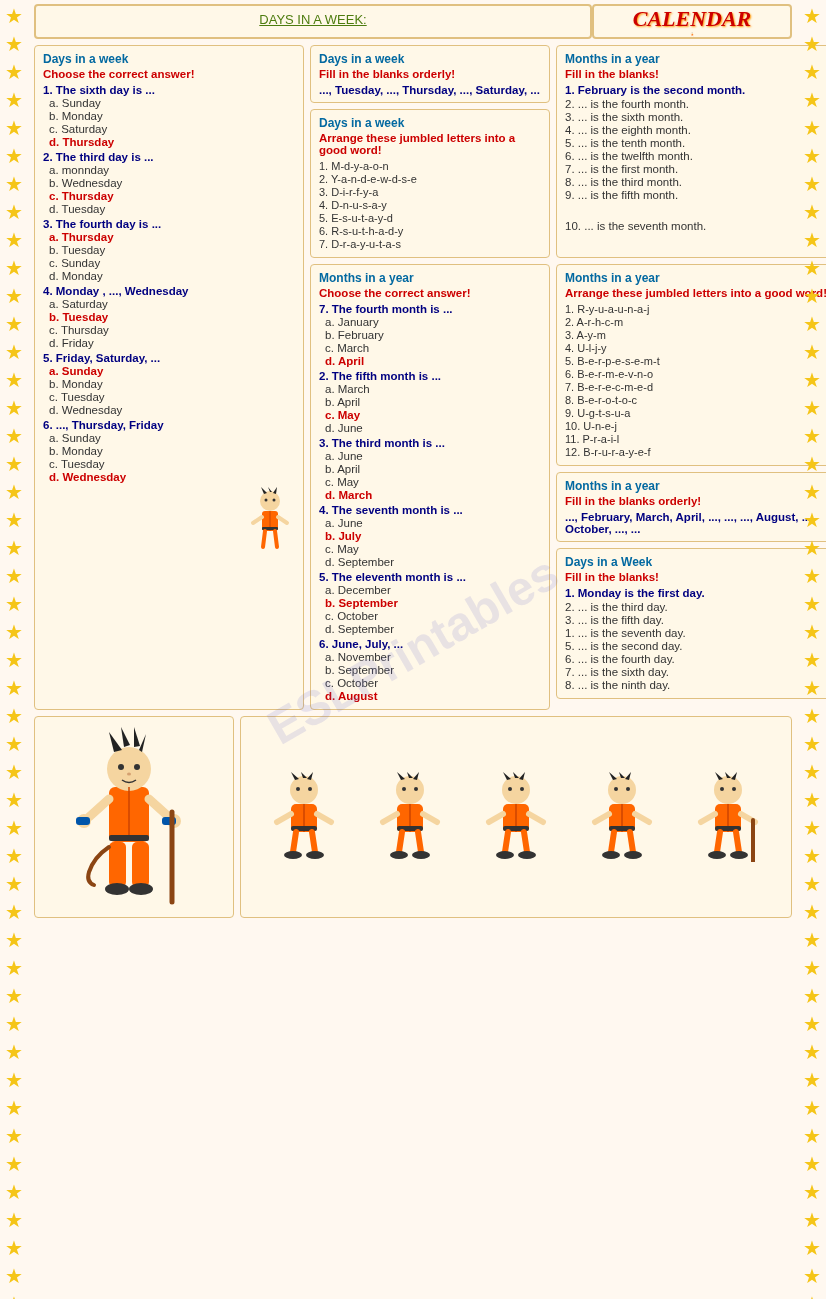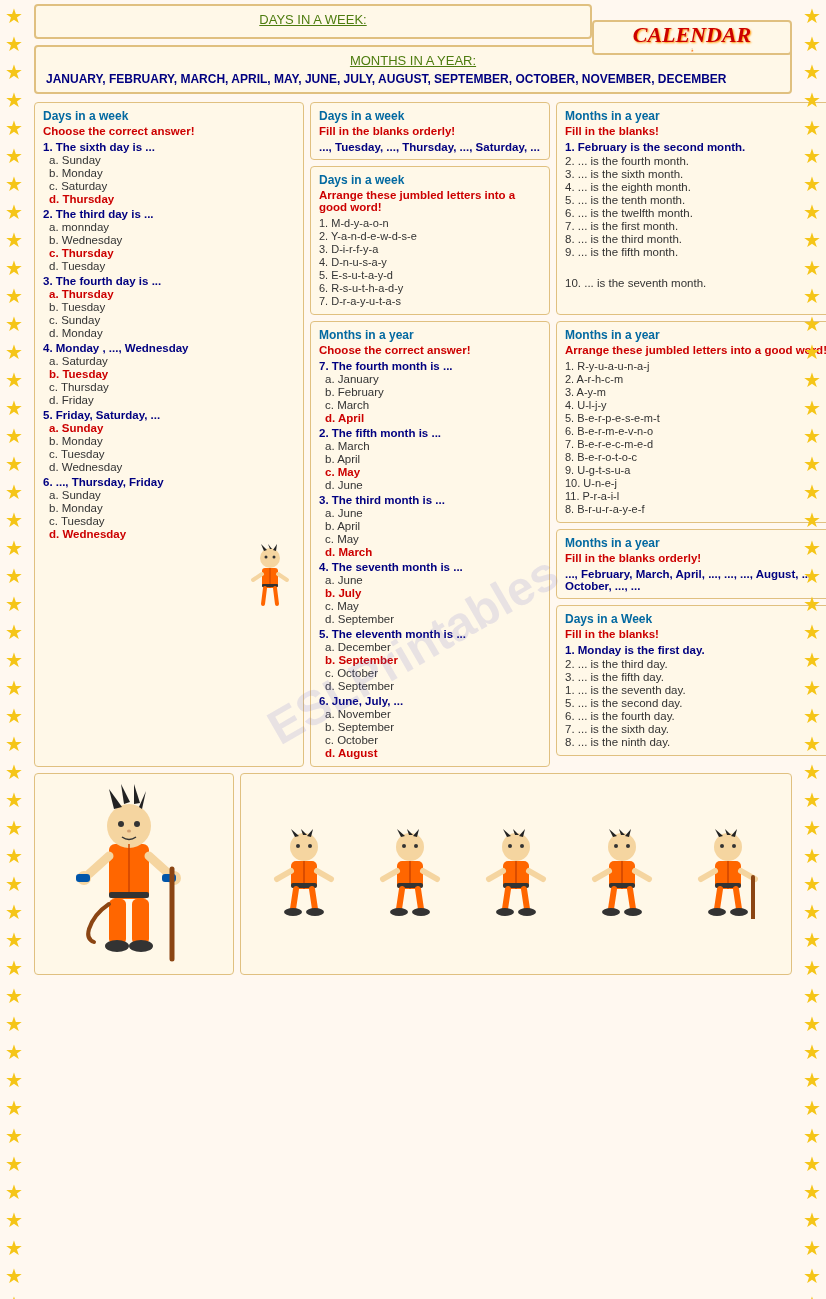--- a/index.html
+++ b/index.html
@@ -230,21 +230,21 @@
 
 <div class="page-content">
 
   <div class="watermark">ESLPrintables</div>
 
   <div style="position:relative; margin-bottom:6px;">
     <div class="header-section" style="margin-right:200px;">
       <div class="header-title">DAYS IN A WEEK:</div>
     </div>
 
-    <div style="position:absolute; top:16px; right:0; width:200px; height:100%; background:#fff8e8; border:2px solid #e0c080; border-radius:4px; display:flex; flex-direction:column; align-items:center; justify-content:center;">
+    <div style="position:absolute; top:0; right:0; width:200px; height:100%; background:#fff8e8; border:2px solid #e0c080; border-radius:4px; display:flex; flex-direction:column; align-items:center; justify-content:center;">
       <div style="color:#cc0000; font-size:22px; font-weight:bold; font-style:italic; font-family:'Comic Sans MS',cursive; text-shadow:1px 1px 2px #ff9900;">CALENDAR</div>
 
       <svg width="140" height="90" viewBox="0 0 140 90">
 
         <ellipse cx="80" cy="45" rx="20" ry="12" fill="#ff8800" opacity="0.3"></ellipse>
 
         <rect x="65" y="35" width="18" height="22" rx="4" fill="#ff6600"></rect>
 
         <circle cx="74" cy="28" r="12" fill="#f5d5a0"></circle>
 
@@ -260,24 +260,20 @@
         <line x1="68" y1="57" x2="60" y2="70" stroke="#ff6600" stroke-width="5" stroke-linecap="round"></line>
         <line x1="78" y1="57" x2="88" y2="70" stroke="#ff6600" stroke-width="5" stroke-linecap="round"></line>
 
         <rect x="65" y="52" width="18" height="4" rx="1" fill="#333"></rect>
 
         <line x1="74" y1="35" x2="74" y2="52" stroke="#cc4400" stroke-width="1"></line>
       </svg>
     </div>
   </div>
 
-  <div class="months-section">
-    <div class="header-title">MONTHS IN A YEAR:</div>
-    <div class="header-content">JANUARY, FEBRUARY, MARCH, APRIL, MAY, JUNE, JULY, AUGUST, SEPTEMBER, OCTOBER, NOVEMBER, DECEMBER</div>
-  </div>
 
   <div class="main-grid">
 
     <div class="exercise-box">
       <div class="ex-title">Days in a week</div>
       <div class="ex-subtitle">Choose the correct answer!</div>
 
       <div class="question">1. The sixth day is ...</div>
       <div class="answer">a. Sunday</div>
       <div class="answer">b. Monday</div>
@@ -419,21 +415,21 @@
         <div style="color:#333;font-size:11px;margin:1px 0;">2. A-r-h-c-m</div>
         <div style="color:#333;font-size:11px;margin:1px 0;">3. A-y-m</div>
         <div style="color:#333;font-size:11px;margin:1px 0;">4. U-l-j-y</div>
         <div style="color:#333;font-size:11px;margin:1px 0;">5. B-e-r-p-e-s-e-m-t</div>
         <div style="color:#333;font-size:11px;margin:1px 0;">6. B-e-r-m-e-v-n-o</div>
         <div style="color:#333;font-size:11px;margin:1px 0;">7. B-e-r-e-c-m-e-d</div>
         <div style="color:#333;font-size:11px;margin:1px 0;">8. B-e-r-o-t-o-c</div>
         <div style="color:#333;font-size:11px;margin:1px 0;">9. U-g-t-s-u-a</div>
         <div style="color:#333;font-size:11px;margin:1px 0;">10. U-n-e-j</div>
         <div style="color:#333;font-size:11px;margin:1px 0;">11. P-r-a-i-l</div>
-        <div style="color:#333;font-size:11px;margin:1px 0;">8. B-r-u-r-a-y-e-f</div>
+        <div style="color:#333;font-size:11px;margin:1px 0;">12. B-r-u-r-a-y-e-f</div>
       </div>
 
       <div class="exercise-box">
         <div class="ex-title">Months in a year</div>
         <div class="ex-subtitle">Fill in the blanks orderly!</div>
         <div style="color:#000080; font-weight:bold; font-size:11.5px; margin-top:4px;">..., February, March, April, ..., ..., ..., August, ..., October, ..., ...</div>
       </div>
 
       <div class="exercise-box">
         <div class="ex-title">Days in a Week</div>

